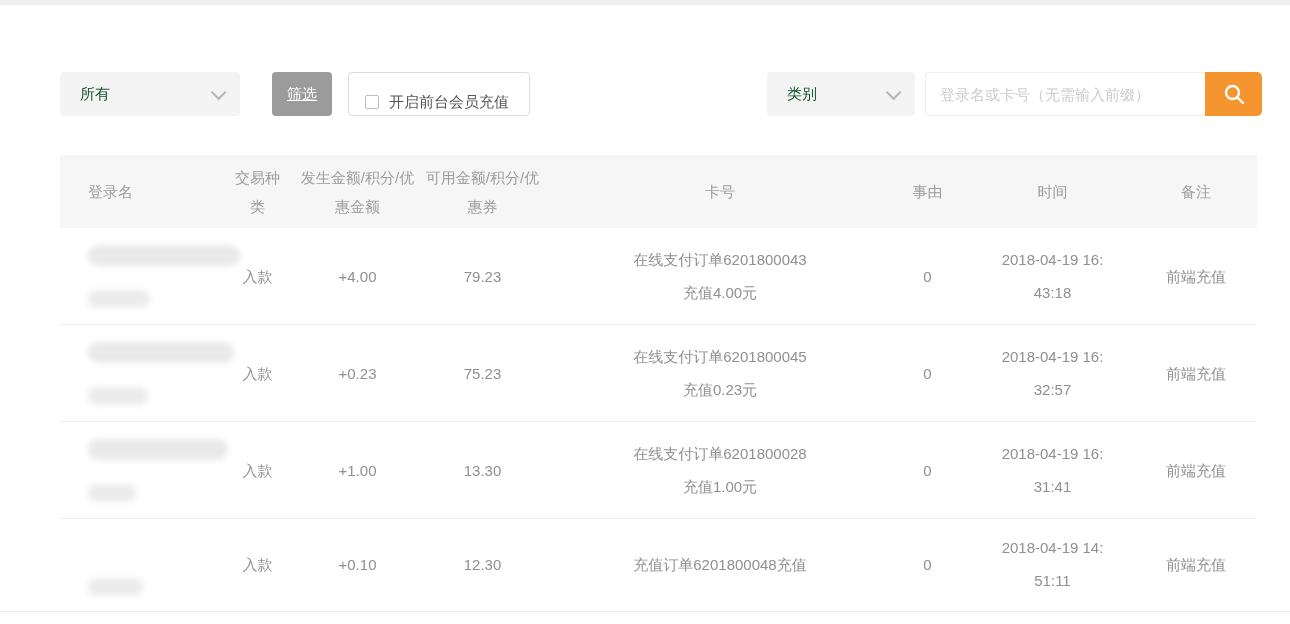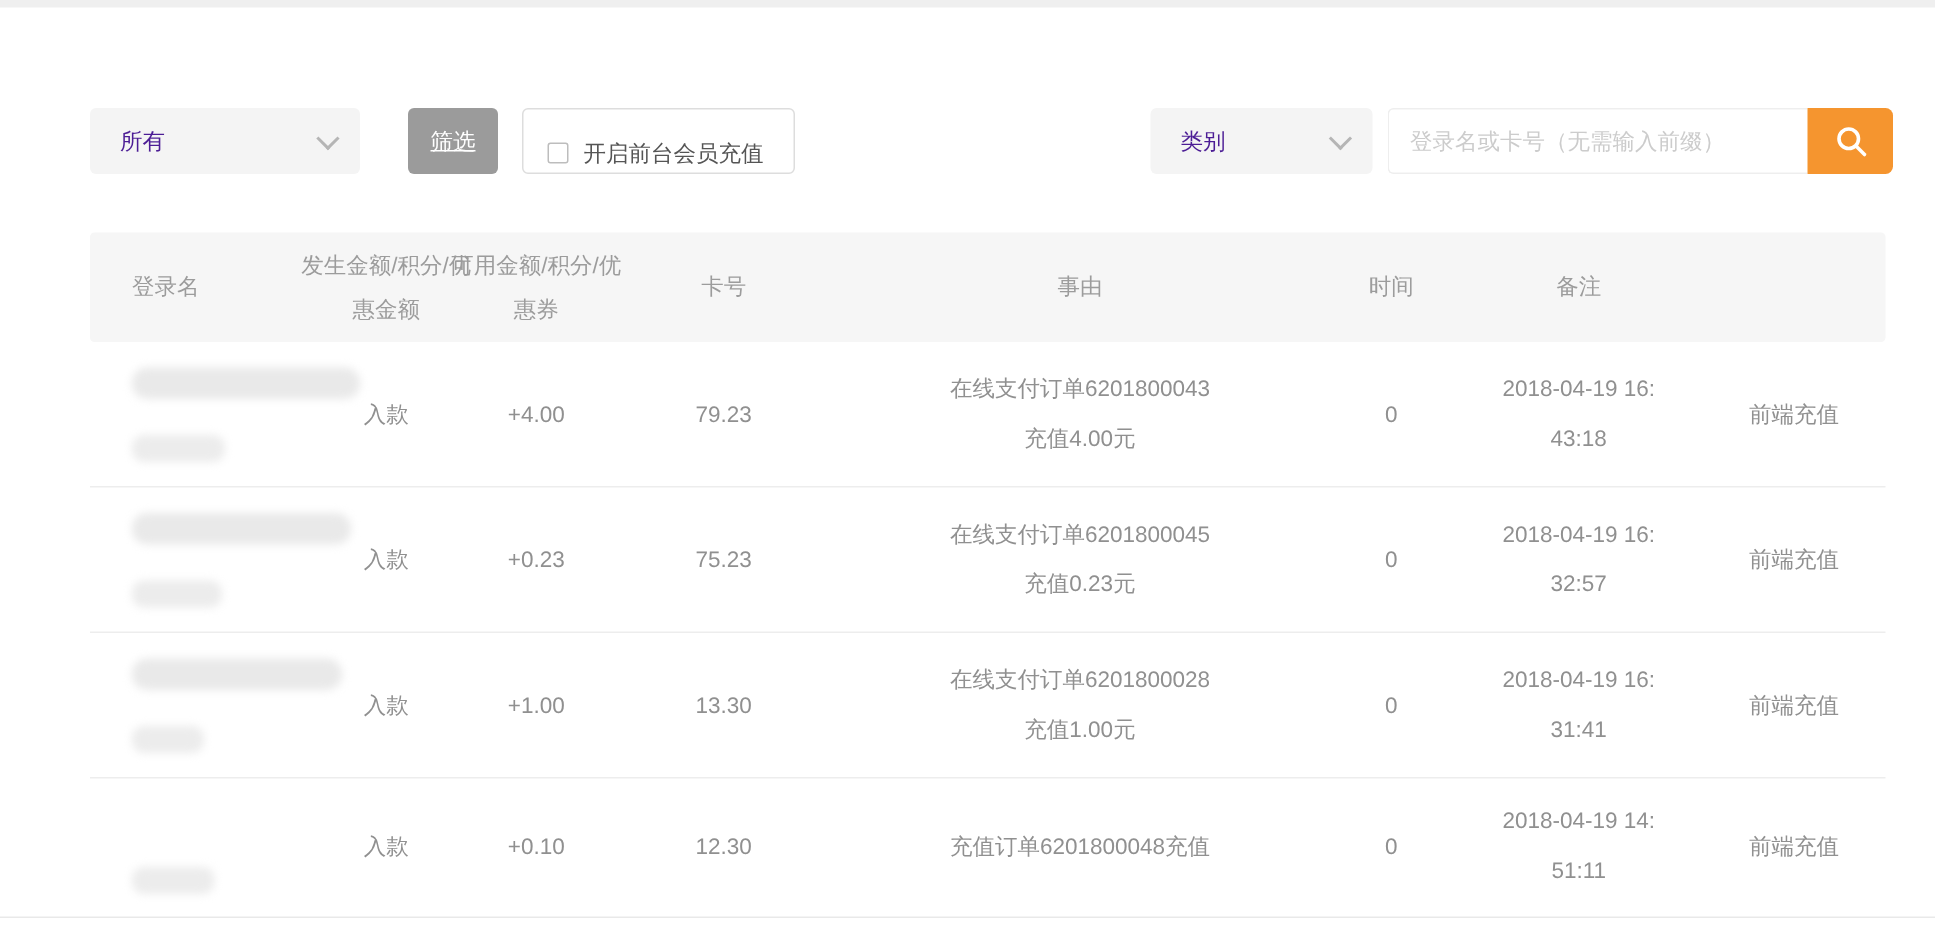--- a/index.html
+++ b/index.html
@@ -4,21 +4,21 @@
 <style>
   * { margin:0; padding:0; box-sizing:border-box; }
   html,body { width:1290px; height:624px; background:#fff; overflow:hidden;
     font-family:"Liberation Sans","DejaVu Sans",sans-serif; }
   .top-strip { height:5px; background:#efefef; width:100%; }
 
   
   .toolbar { display:flex; align-items:center; margin:67px 28px 0 60px; height:44px; }
   .select { height:44px; background:#f4f4f4; border-radius:4px; display:flex;
     align-items:center; justify-content:space-between; padding:0 18px 0 20px;
-    color:#4c1d95; font-size:15px; cursor:pointer; }
+    color:#14532d; font-size:15px; cursor:pointer; }
   .select.scope { width:180px; }
   .select.category { width:148px; }
   .chevron { width:11px; height:11px; border-right:2px solid #b5b5b5;
     border-bottom:2px solid #b5b5b5; transform:rotate(45deg) translateY(-3px); }
   .btn-filter { margin-left:32px; width:60px; height:44px; background:#9b9b9b;
     color:#fff; border:none; border-radius:4px; font-size:15px; cursor:pointer;
     font-family:inherit;text-decoration:underline; }
   .chk-group { margin-left:16px; height:44px; border:1px solid #ddd; border-radius:4px;
     background:#fff; display:flex; align-items:center; padding:16px 20px 0 16px;
     cursor:pointer; }
@@ -90,20 +90,23 @@
         <circle cx="10.5" cy="10.5" r="6.5"></circle>
         <line x1="15.5" y1="15.5" x2="21" y2="21"></line>
       </svg>
     </button>
   </div>
 </div>
 
 <div class="table">
   <div class="grid thead">
     <div class="cell login">登录名</div>
+    <div class="cell">
+      <span class="hwrap-narrow">交易种类</span>
+      </div>
     <div class="cell">
       <span class="hwrap-wide">发生金额/积分/优惠金额</span>
       </div>
     <div class="cell">
       <span class="hwrap-wide">可用金额/积分/优惠券</span>
       </div>
     <div class="cell">卡号</div>
     <div class="cell">事由</div>
     <div class="cell">时间</div>
     <div class="cell">备注</div>

